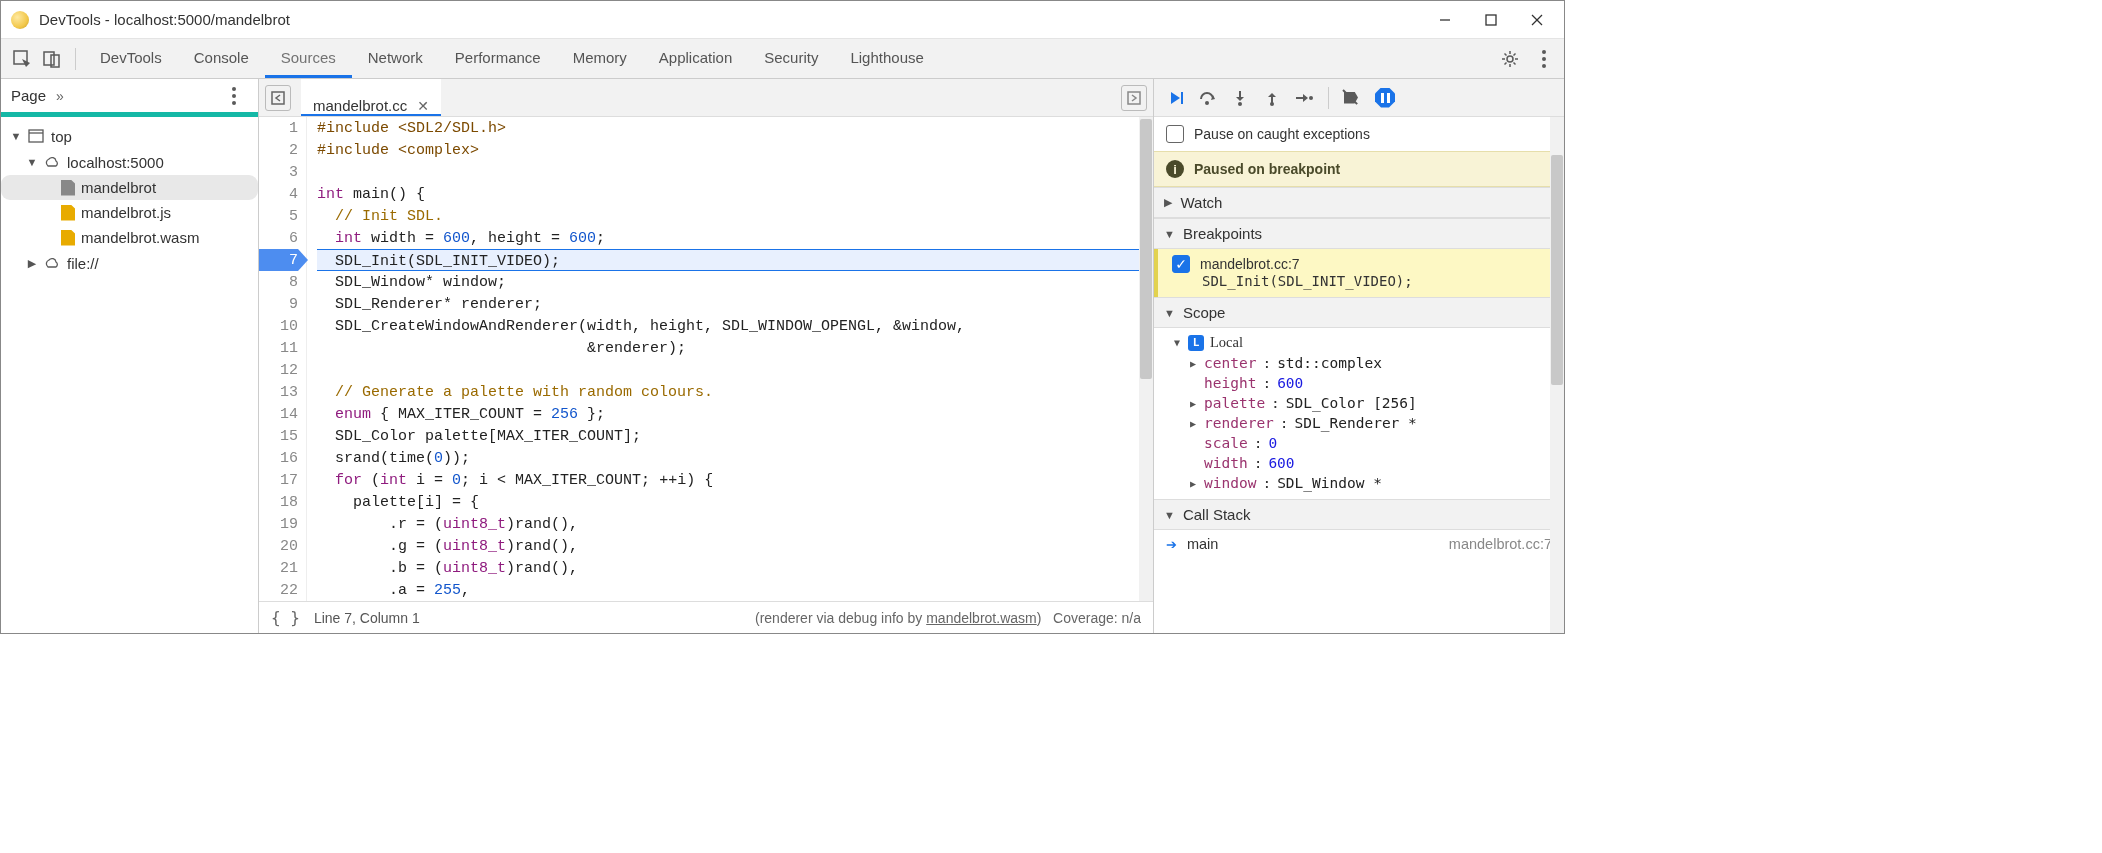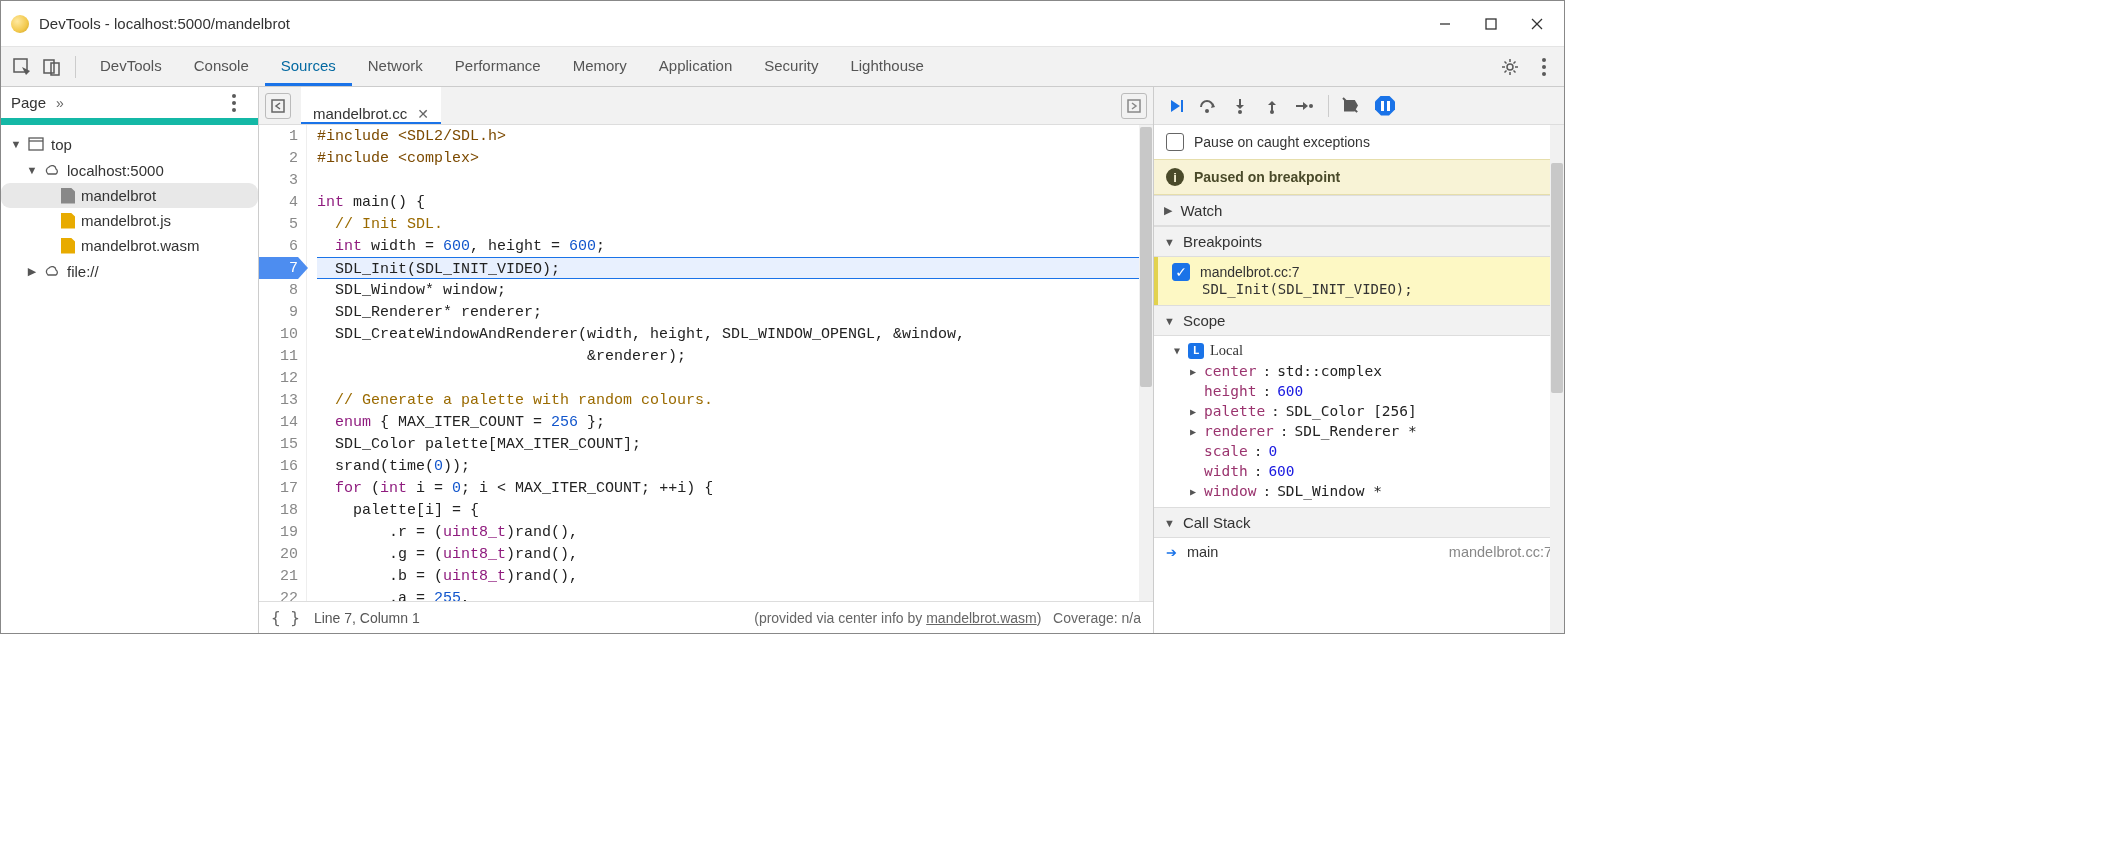--- a/index.html
+++ b/index.html
@@ -15,21 +15,21 @@
     width: 1565px;
     height: 634px;
     display: flex;
     flex-direction: column;
     background: #fff;
   }
   
   .titlebar {
     display: flex;
     align-items: center;
-    height: 46px;
+    height: 38px;
     padding: 0 4px 0 10px;
     background: #fff;
     border-bottom: 1px solid #e4e4e4;
   }
   .titlebar .favicon {
     width: 18px; height: 18px;
     border-radius: 50%;
     background: radial-gradient(circle at 35% 35%, #ffe9a0, #f2c84b 60%, #c79a1f);
     margin-right: 10px;
   }
@@ -57,21 +57,21 @@
   }
   .tool-icon svg { stroke:#5a5a5a; stroke-width:1.5; fill:none; }
   .tool-sep { width:1px; height:22px; background:#ccc; margin: 0 8px; }
   .tabs { display:flex; align-items:stretch; height:100%; }
   .tab {
     padding: 0 16px;
     display:flex; align-items:center;
     color:#555; font-size:15px;
     border-bottom: 3px solid transparent;
   }
-  .tab.active { color:#0369a1; border-bottom-color:#1a73e8; }
+  .tab.active { color:#737373; border-bottom-color:#1a73e8; }
   .toolbar-right { margin-left:auto; display:flex; align-items:center; gap:6px; }
   .gear, .kebab { width:28px; height:28px; display:flex; align-items:center; justify-content:center; }
   .gear svg { stroke:#5a5a5a; stroke-width:1.5; fill:none; }
   .kebab-dots { display:flex; flex-direction:column; gap:3px; }
   .kebab-dots span { width:4px; height:4px; border-radius:50%; background:#5a5a5a; }
 
   
   .main {
     flex:1; display:flex; min-height:0;
   }
@@ -79,21 +79,21 @@
   .left-panel {
     width: 258px;
     border-right: 1px solid #ccc;
     display:flex; flex-direction:column;
     background:#fff;
   }
   .left-header {
     height: 38px;
     display:flex; align-items:center;
     padding: 0 10px;
-    border-bottom: 7px solid #14b8a6;
+    border-bottom: 5px solid #14b8a6;
     gap: 10px;
   }
   .left-header .page-tab { font-size:15px; color:#333; }
   .chev { font-size:14px; color:#666; }
   .kebab2 { margin-left:auto; }
   .tree { padding: 6px 0; font-size:15px; }
   .tree-row {
     display:flex; align-items:center; gap:6px;
     padding: 4px 8px 4px 10px;
   }
@@ -421,21 +421,21 @@
           </div>
         <div class="code" id="code"><div class="line"><span class="tok-pre">#include &lt;SDL2/SDL.h&gt;</span></div><div class="line"><span class="tok-pre">#include &lt;complex&gt;</span></div><div class="line"></div><div class="line"><span class="tok-kw">int</span> main() {</div><div class="line">  <span class="tok-com">// Init SDL.</span></div><div class="line">  <span class="tok-kw">int</span> width = <span class="tok-num">600</span>, height = <span class="tok-num">600</span>;</div><div class="line bp-line-code">  SDL_Init(SDL_INIT_VIDEO);</div><div class="line">  SDL_Window* window;</div><div class="line">  SDL_Renderer* renderer;</div><div class="line">  SDL_CreateWindowAndRenderer(width, height, SDL_WINDOW_OPENGL, &amp;window,</div><div class="line">                              &amp;renderer);</div><div class="line"></div><div class="line">  <span class="tok-com">// Generate a palette with random colours.</span></div><div class="line">  <span class="tok-kw">enum</span> { MAX_ITER_COUNT = <span class="tok-num">256</span> };</div><div class="line">  SDL_Color palette[MAX_ITER_COUNT];</div><div class="line">  srand(time(<span class="tok-num">0</span>));</div><div class="line">  <span class="tok-kw">for</span> (<span class="tok-kw">int</span> i = <span class="tok-num">0</span>; i &lt; MAX_ITER_COUNT; ++i) {</div><div class="line">    palette[i] = {</div><div class="line">        .r = (<span class="tok-kw">uint8_t</span>)rand(),</div><div class="line">        .g = (<span class="tok-kw">uint8_t</span>)rand(),</div><div class="line">        .b = (<span class="tok-kw">uint8_t</span>)rand(),</div><div class="line">        .a = <span class="tok-num">255</span>,</div></div>
         <div class="scrollbar-wrap">
           <div class="scroll-thumb"></div>
         </div>
       </div>
       <div class="statusbar">
         <span class="braces">{ }</span>
         <span>Line 7, Column 1</span>
         <span class="status-right">
-          <span>(provided via center info by </span><span class="link">mandelbrot.wasm</span><span>)</span>
+          <span>(renderer via debug info by </span><span class="link">mandelbrot.wasm</span><span>)</span>
           &nbsp;&nbsp;<span>Coverage: n/a</span>
         </span>
       </div>
     </div>
 
     <div class="right-panel">
       <div class="debug-bar">
         <div class="dbg-btn primary">
           <svg width="18" height="18" viewBox="0 0 18 18">
               <path d="M4 3v12l9-6z"></path>

